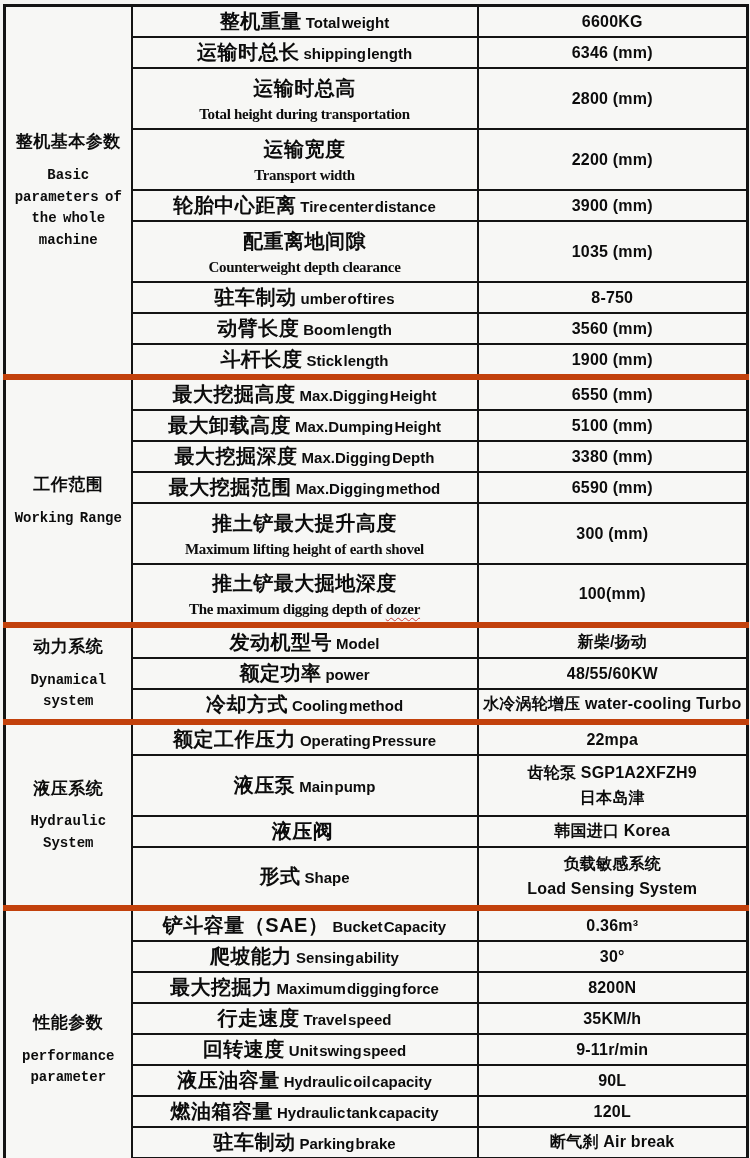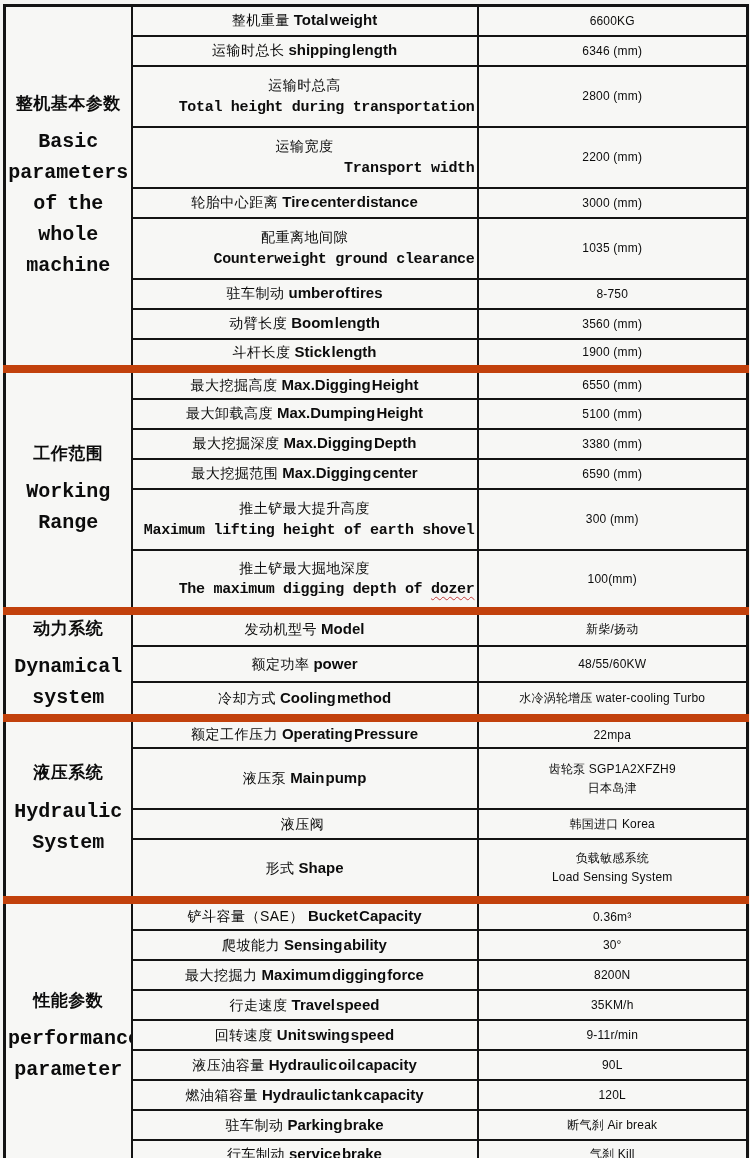--- a/index.html
+++ b/index.html
@@ -29,70 +29,69 @@
     border: 2px solid #141414;
     vertical-align: middle;
     text-align: center;
     padding: 1px 2px;
     color: #0c0c0c;
     background: #f7f7f5;
     overflow: hidden;
   }
   tr.single  { height: 30px; }
   tr.double  { height: 61px; }
-  tr.section-start td { border-top: 8px solid #c2410c; }
+  tr.section-start td { border-top: 6px solid #c2410c; }
 
   
   td.category-cell {
     font-weight: bold;
   }
   .category-zh {
     font-size: 17px;
     font-weight: bold;
     letter-spacing: 0.5px;
     line-height: 1.5;
   }
   .category-en {
     font-family: "Liberation Mono", "DejaVu Sans Mono", monospace;
-    font-size: 20px;
+    font-size: 14px;
     font-weight: bold;
     line-height: 1.55;
     margin-top: 10px;
     word-spacing: -2px;
   }
 
   
   td.param-cell { font-weight: bold; }
   .param-zh {
-    font-size: 14px;
-    font-weight: normal;
+    font-size: 20px;
+    font-weight: bold;
     letter-spacing: 0.5px;
   }
   .param-en {
     font-family: Liberation Sans, sans-serif;
     font-size: 15px;
     font-weight: bold;
     word-spacing: -3px;
   }
   td.param-cell .inline-zh { margin-right: 4px; }
   td.param-cell.stacked .param-zh { display: block; line-height: 1.6; }
   td.param-cell.stacked .param-en {
     display: block;
-    font-family: Liberation Mono, monospace;
+    font-family: Liberation Serif, serif;
     font-size: 15px;
     line-height: 1.4;
     word-spacing: 0;
     letter-spacing: -0.3px;
-    text-align: right;
   }
 
   
   td.value-cell {
-    font-size: 12px;
-    font-weight: normal;
+    font-size: 16px;
+    font-weight: bold;
     letter-spacing: 0.2px;
   }
   .value-line { display: block; line-height: 1.55; }
 
   .wavy {
     text-decoration-line: underline;
     text-decoration-style: wavy;
     text-decoration-color: #c43b3b;
     text-decoration-thickness: 1px;
     text-underline-offset: 3px;
@@ -130,26 +129,26 @@
         </tr>
         <tr class="double">
           <td class="param-cell stacked">
             <span class="param-zh">运输宽度</span>
             <span class="param-en">Transport width</span>
           </td>
           <td class="value-cell">2200 (mm)</td>
         </tr>
         <tr class="single">
           <td class="param-cell"><span class="param-zh inline-zh">轮胎中心距离</span><span class="param-en">Tire center distance</span></td>
-          <td class="value-cell">3000 (mm)</td>
+          <td class="value-cell">3900 (mm)</td>
         </tr>
         <tr class="double">
           <td class="param-cell stacked">
             <span class="param-zh">配重离地间隙</span>
-            <span class="param-en">Counterweight ground clearance</span>
+            <span class="param-en">Counterweight depth clearance</span>
           </td>
           <td class="value-cell">1035 (mm)</td>
         </tr>
         <tr class="single">
           <td class="param-cell"><span class="param-zh inline-zh">驻车制动</span><span class="param-en">umber of tires</span></td>
           <td class="value-cell">8-750</td>
         </tr>
         <tr class="single">
           <td class="param-cell"><span class="param-zh inline-zh">动臂长度</span><span class="param-en">Boom length</span></td>
           <td class="value-cell">3560 (mm)</td>
@@ -168,21 +167,21 @@
         </tr>
         <tr class="single">
           <td class="param-cell"><span class="param-zh inline-zh">最大卸载高度</span><span class="param-en">Max.Dumping Height</span></td>
           <td class="value-cell">5100 (mm)</td>
         </tr>
         <tr class="single">
           <td class="param-cell"><span class="param-zh inline-zh">最大挖掘深度</span><span class="param-en">Max.Digging Depth</span></td>
           <td class="value-cell">3380 (mm)</td>
         </tr>
         <tr class="single">
-          <td class="param-cell"><span class="param-zh inline-zh">最大挖掘范围</span><span class="param-en">Max.Digging center</span></td>
+          <td class="param-cell"><span class="param-zh inline-zh">最大挖掘范围</span><span class="param-en">Max.Digging method</span></td>
           <td class="value-cell">6590 (mm)</td>
         </tr>
         <tr class="double">
           <td class="param-cell stacked">
             <span class="param-zh">推土铲最大提升高度</span>
             <span class="param-en">Maximum lifting height of earth shovel</span>
           </td>
           <td class="value-cell">300 (mm)</td>
         </tr>
         <tr class="double">

